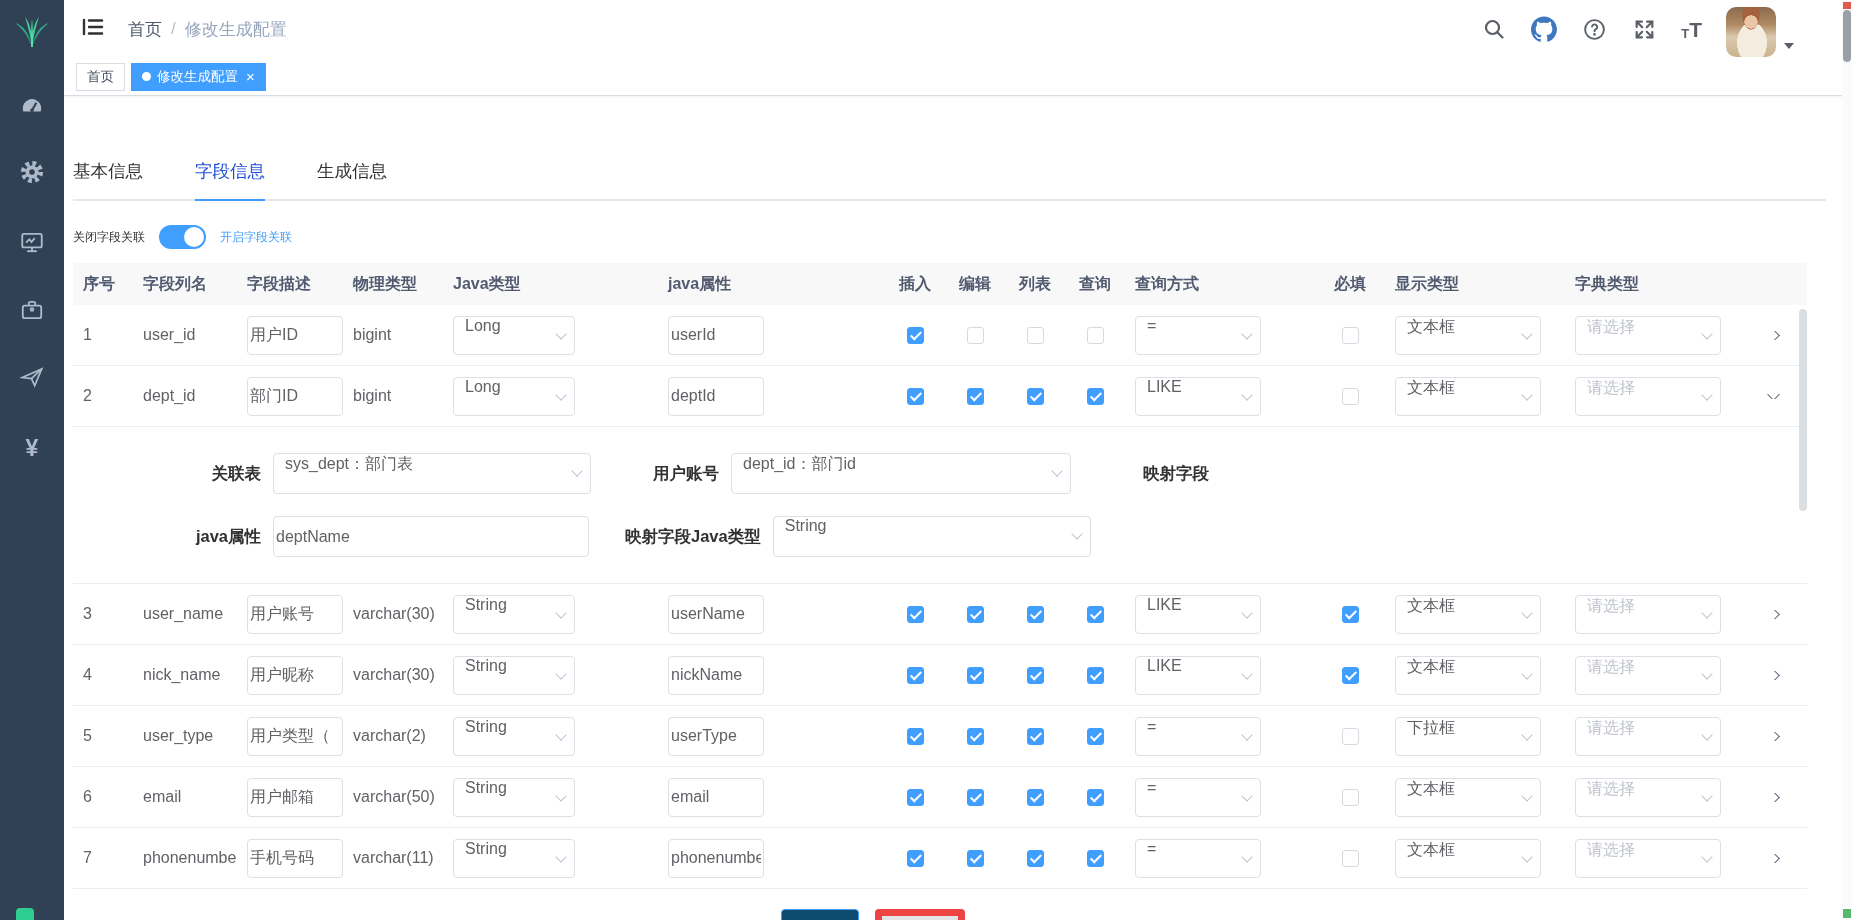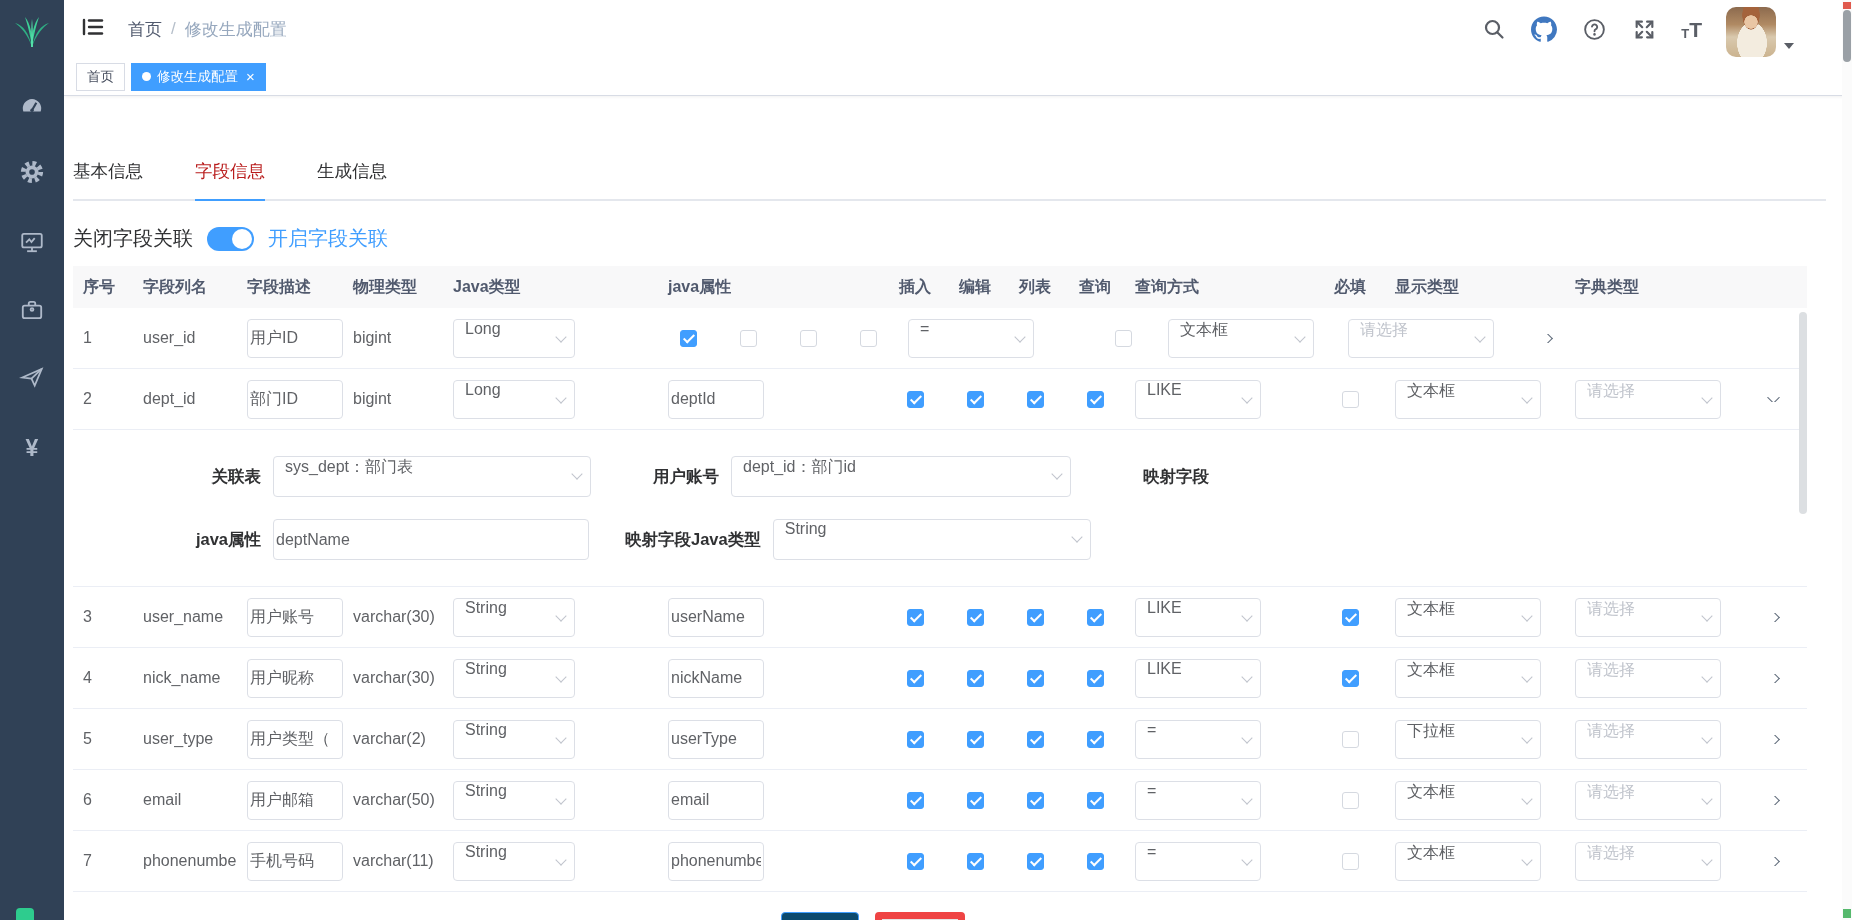--- a/index.html
+++ b/index.html
@@ -44,24 +44,24 @@
   .tag.active { background:#409EFF; border-color:#409EFF; color:#fff; }
   .tag-dot { width:9px; height:9px; border-radius:50%; background:#fff; display:inline-block; }
   .tag-close { font-size:15px; line-height:1; margin-left:2px; }
 
   
   .content { position:absolute; left:47px; top:97px; right:0; padding:0 26px;margin-top:40px; }
 
   .el-tabs { display:flex; margin-top:22px; border-bottom:2px solid #e4e7ed; }
   .tab-item { font-size:17.5px; color:#303133; padding-bottom:16px; margin-right:52px; cursor:pointer;
     border-bottom:2px solid transparent; margin-bottom:-2px; }
-  .tab-item.active { color:#b91c1c; border-bottom-color:#409EFF; }
+  .tab-item.active { color:#1d4ed8; border-bottom-color:#409EFF; }
 
   .switch-row { display:flex; align-items:center; margin-top:24px; gap:14px; }
-  .switch-label { font-size:20px; color:#303133; }
+  .switch-label { font-size:12px; color:#303133; }
   .switch-label.on { color:#409EFF; }
   .el-switch { width:47px; height:24px; border-radius:12px; background:#409EFF; position:relative; cursor:pointer; }
   .el-switch::after { content:""; position:absolute; right:2px; top:2px; width:20px; height:20px; border-radius:50%; background:#fff; }
 
   
   .gen-table { margin-top:14px; width:1734px; position:relative; font-size:16px; color:#606266; }
   .thr { display:flex; height:42px; background:#f8f8f9; align-items:center; }
   .th { font-weight:bold; color:#515a6e; font-size:16px; }
   .tr { display:flex; height:61px; align-items:center; border-bottom:1px solid #ebeef5; }
   .td,.th { padding-left:10px; display:flex; align-items:center; overflow:hidden; white-space:nowrap; flex:none; }
@@ -281,20 +281,23 @@
       <div class="td c2">
           <input class="inp" value="用户ID" style="">
         </div>
       <div class="td c3">bigint</div>
       <div class="td c4">
           <div class="sel">
             <span class="sv">Long</span>
             <i class="arr"></i>
           </div>
         </div>
+      <div class="td c5">
+          <input class="inp" value="userId" style="">
+        </div>
       <div class="td c6 ctr">
           <span class="cb checked"></span>
         </div>
       <div class="td c7 ctr">
           <span class="cb"></span>
         </div>
       <div class="td c8 ctr">
           <span class="cb"></span>
         </div>
       <div class="td c9 ctr">

